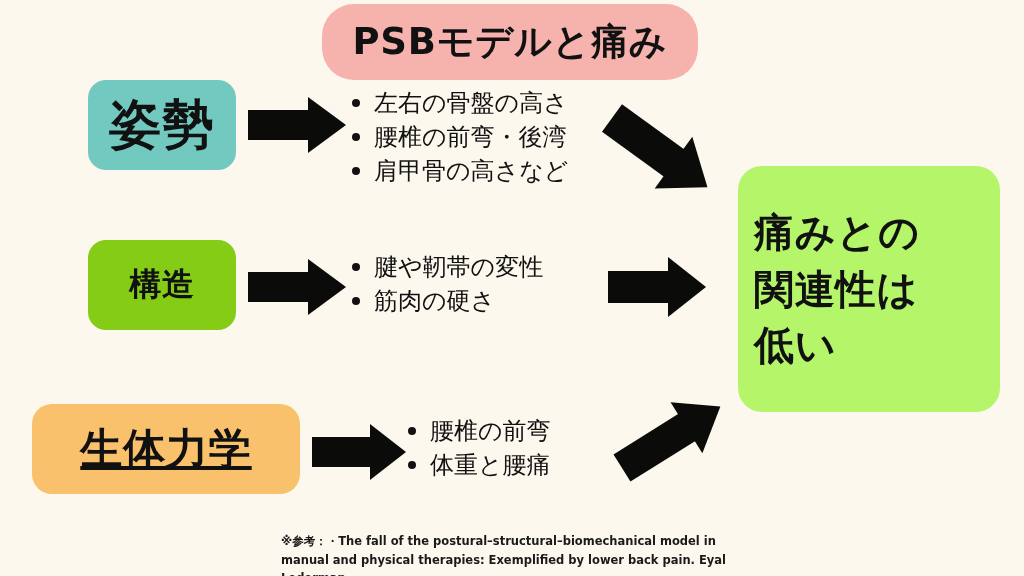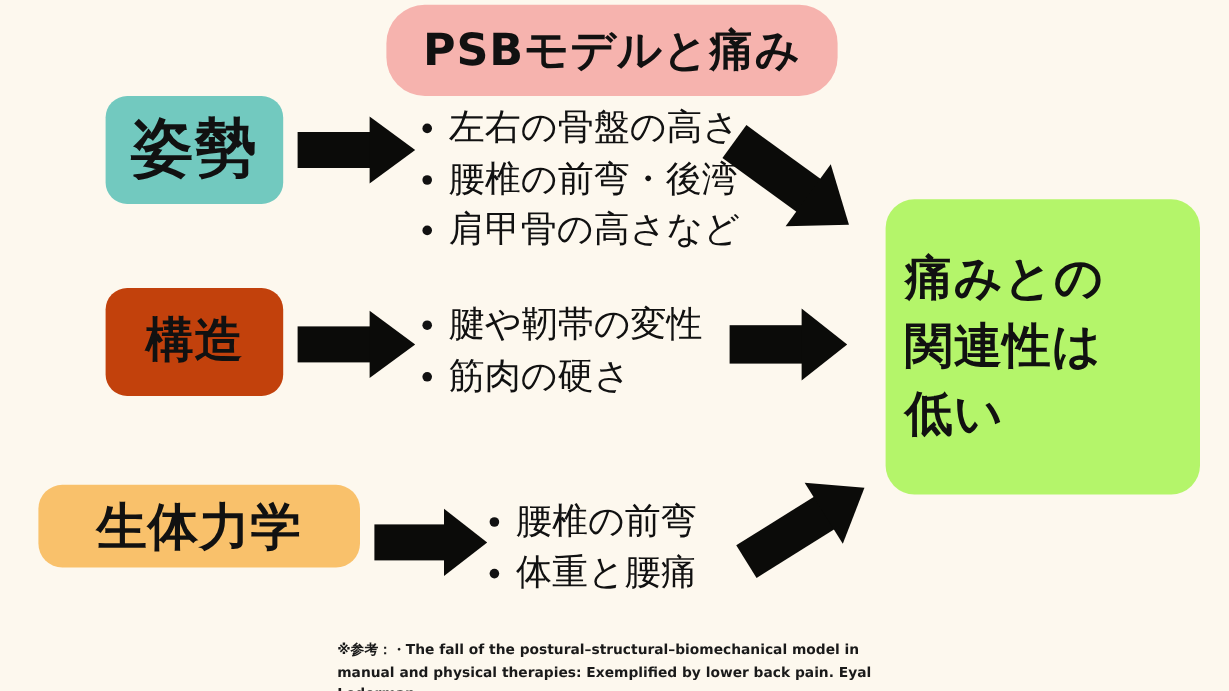--- a/index.html
+++ b/index.html
@@ -51,32 +51,33 @@
     height: 90px;
     background: #72C9BF;
     font-size: 52px;
   }
 
   .cat-structure {
     left: 88px;
     top: 240px;
     width: 148px;
     height: 90px;
-    background: #c2410c;
-    font-size: 40px;
+    background: #84cc16;
+    font-size: 32px;
   }
 
   .cat-biomech {
     left: 32px;
     top: 404px;
     width: 268px;
-    height: 69px;
+    height: 90px;
     background: #F9C16B;
     border-radius: 20px;
     font-size: 42px;
+    text-decoration: underline;
   }
 
   .result-box {
     left: 738px;
     top: 166px;
     width: 262px;
     height: 246px;
     background: #B4F56A;
     border-radius: 24px;
     font-size: 40px;
@@ -88,21 +89,21 @@
   }
   .result-box .result-text {
     display: block;
     width: 100%;
   }
 
   
   .bullets {
     position: absolute;
     color: #111111;
-    font-size: 30px;
+    font-size: 24px;
     font-weight: 500;
     line-height: 1.42;
     list-style: none;
     margin: 0;
     padding: 0;
   }
   .bullets li {
     position: relative;
     padding-left: 26px;
     white-space: nowrap;

